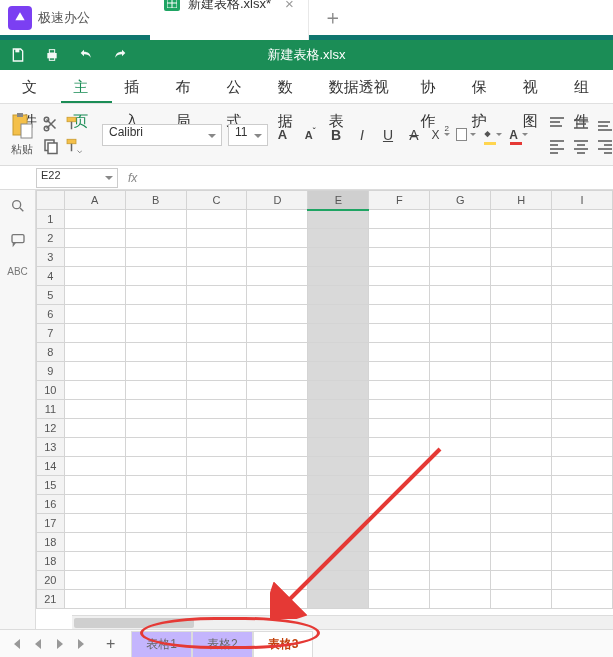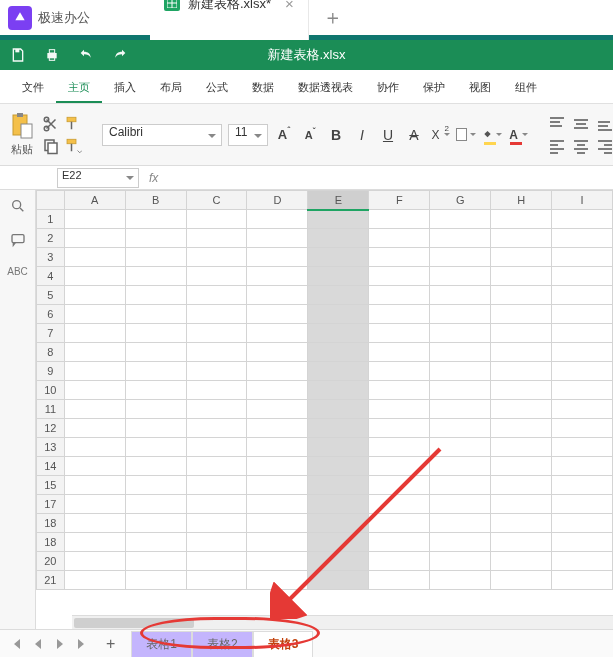--- a/index.html
+++ b/index.html
@@ -11,21 +11,21 @@
   .doc-tab{margin-left:60px;height:52px;padding:0 14px;display:flex;gap:8px;border-right:1px solid #e8e8e8;background:#fff;border-top:3px solid transparent}
   .sheet-ic{width:16px;height:16px;background:#1fa463;border-radius:2px;display:flex;align-items:center;justify-content:center}
   .sheet-ic svg{width:10px;height:10px;fill:#fff}
   .tab-title{color:#333;font-size:13px}
   .tab-close{color:#999;font-size:15px;margin-left:6px;cursor:pointer}
   .tab-plus{color:#888;font-size:20px;margin-left:14px;cursor:pointer}
   .greenbar{height:30px;background:#1b8d56;display:flex;align-items:center;color:#fff;padding-left:10px;gap:18px;position:relative}
   .greenbar .gb-ic{width:16px;height:16px;fill:#fff;opacity:.95;cursor:pointer}
   .gb-title{position:absolute;left:50%;transform:translateX(-50%);font-size:13px}
   .menubar{height:34px;background:#fff;border-bottom:1px solid #e0e0e0;display:flex;align-items:center;padding-left:10px;gap:0}
-  .menubar .mitem{padding:0 12px;height:33px;line-height:34px;color:#333;font-size:11px;cursor:pointer}
+  .menubar .mitem{padding:0 12px;height:33px;line-height:34px;color:#333;font-size:15px;cursor:pointer}
   .menubar .mitem.active{color:#1b8d56;border-bottom:2px solid #1b8d56;font-weight:500}
   .ribbon{height:62px;background:#f7f7f7;border-bottom:1px solid #dcdcdc;display:flex;align-items:center;padding:0 6px;gap:4px}
   .rib-col{display:flex;flex-direction:column;align-items:center;gap:2px;padding:0 4px}
   .paste-ic{width:24px;height:28px}
   .rib-lbl{font-size:11px;color:#555}
   .mini-col{display:flex;flex-direction:column;gap:4px}
   .mini-btn{width:18px;height:18px;fill:#666}
   .sep{width:1px;height:46px;background:#dcdcdc;margin:0 6px}
   .font-block{display:flex;flex-direction:row;gap:6px}
   .font-row{display:flex;align-items:center;gap:6px}
@@ -41,21 +41,21 @@
   .color-bar{position:absolute;bottom:0;left:2px;right:6px;height:3px}
   .dd::after{content:"";position:absolute;right:0;top:8px;border:3px solid transparent;border-top-color:#888}
   .dd{padding-right:9px}
   .sq{width:13px;height:13px;border:1px solid #888;background:#fff}
   .bucket svg,.pencil svg{width:14px;height:14px;fill:#555}
   .align-grid{display:flex;flex-direction:column;gap:6px}
   .align-row{display:flex;gap:6px}
   .al{width:18px;height:16px;cursor:pointer}
   .al svg{width:18px;height:16px;fill:none;stroke:#555;stroke-width:1.5}
   .wrapbtn{width:24px;height:20px}
-  .namefx{height:24px;background:#fff;border-bottom:1px solid #dcdcdc;display:flex;align-items:center;padding-left:57px}
+  .namefx{height:24px;background:#fff;border-bottom:1px solid #dcdcdc;display:flex;align-items:center;padding-left:36px}
   .namebox{width:82px;height:20px;border:1px solid #ccc;font-size:11px;padding:0 4px;color:#333;position:relative}
   .namebox::after{content:"";position:absolute;right:4px;top:7px;border:4px solid transparent;border-top-color:#888}
   .fx{font-style:italic;color:#888;margin-left:10px;font-size:12px}
   .fxline{flex:1;height:20px;border-bottom:1px solid transparent}
   .workarea{position:absolute;top:190px;left:0;right:0;bottom:28px;display:flex}
   .sidetools{width:36px;background:#f7f7f7;border-right:1px solid #dcdcdc;display:flex;flex-direction:column;align-items:center;padding-top:8px;gap:18px}
   .sidetools svg{width:16px;height:16px;fill:#777;cursor:pointer}
   .abc{font-size:10px;color:#777}
   .gridwrap{flex:1;overflow:hidden;position:relative;background:#fff}
   table.ss{border-collapse:collapse;table-layout:fixed}
@@ -484,20 +484,32 @@
             <td></td>
             <td></td>
             <td></td>
             <td class="selcol"></td>
             <td></td>
             <td></td>
             <td></td>
             <td></td>
           </tr>
           <tr>
+            <th class="rowh">16</th>
+            <td></td>
+            <td></td>
+            <td></td>
+            <td></td>
+            <td class="selcol"></td>
+            <td></td>
+            <td></td>
+            <td></td>
+            <td></td>
+          </tr>
+          <tr>
             <th class="rowh">17</th>
             <td></td>
             <td></td>
             <td></td>
             <td></td>
             <td class="selcol"></td>
             <td></td>
             <td></td>
             <td></td>
             <td></td>

